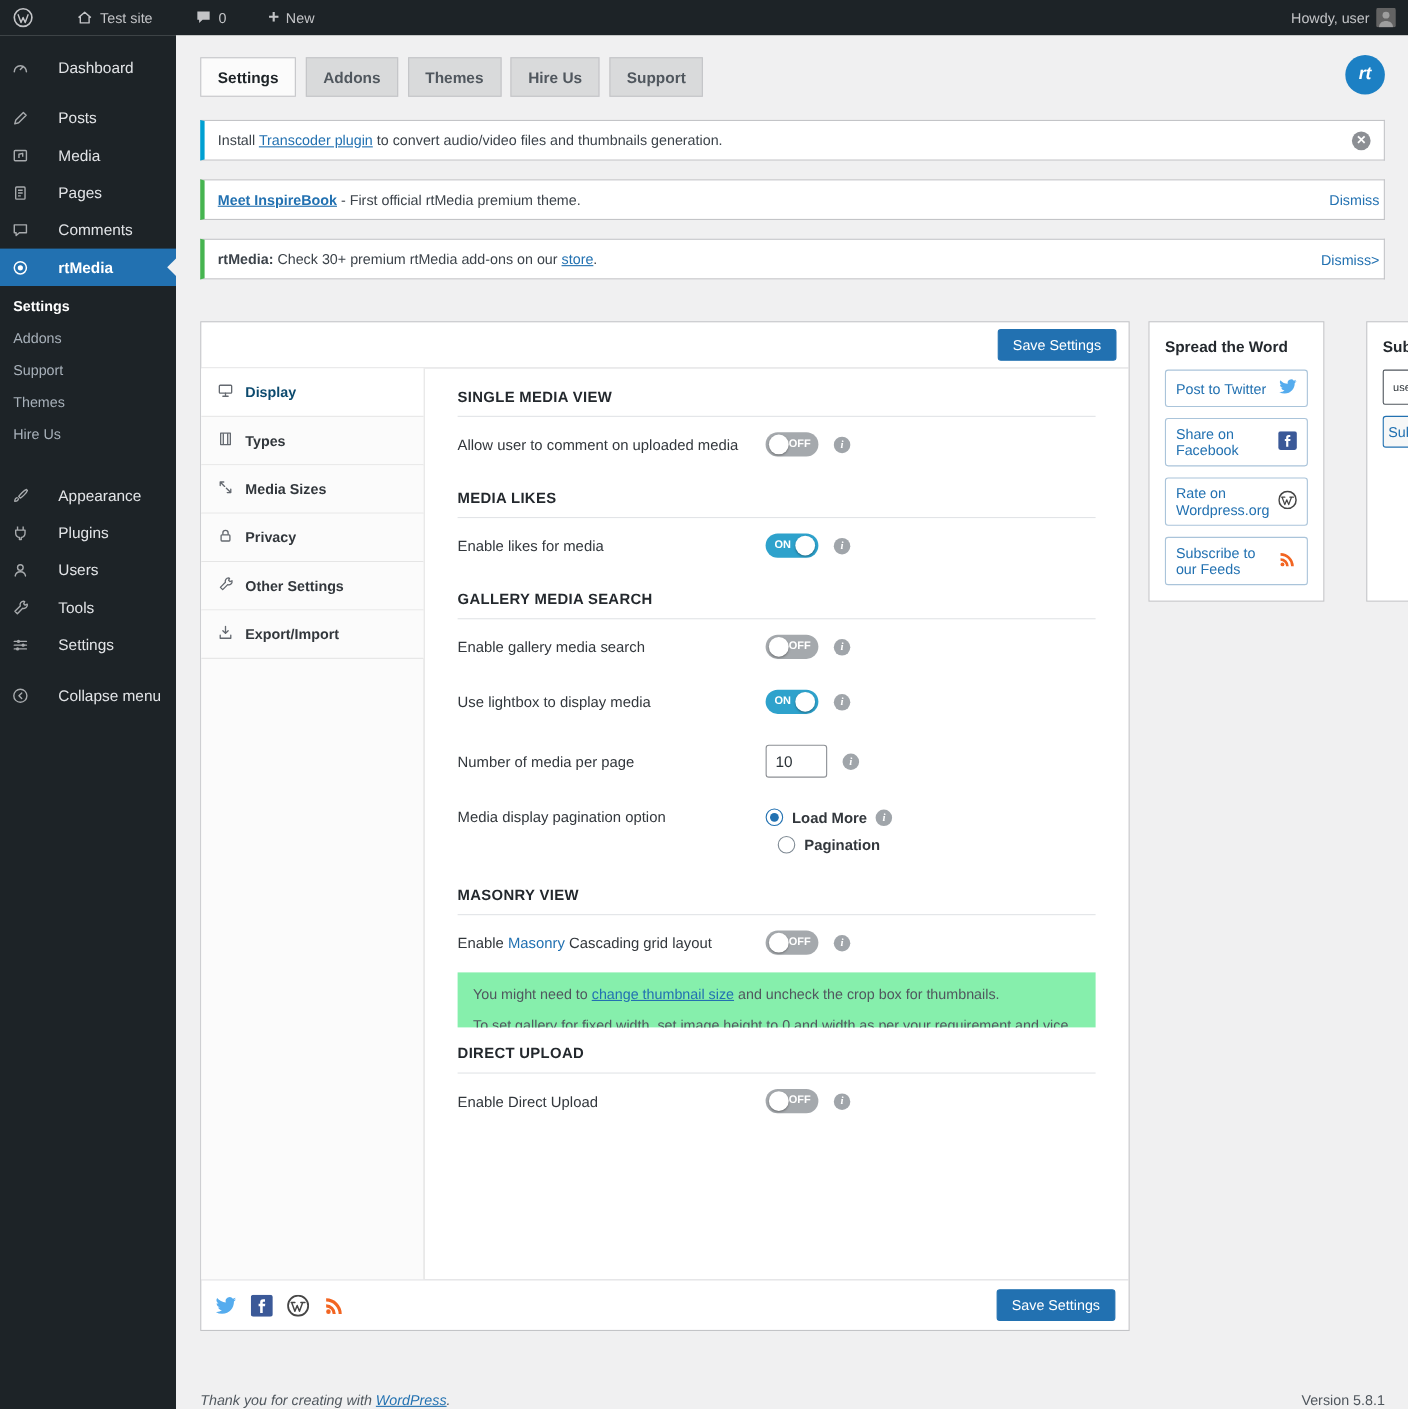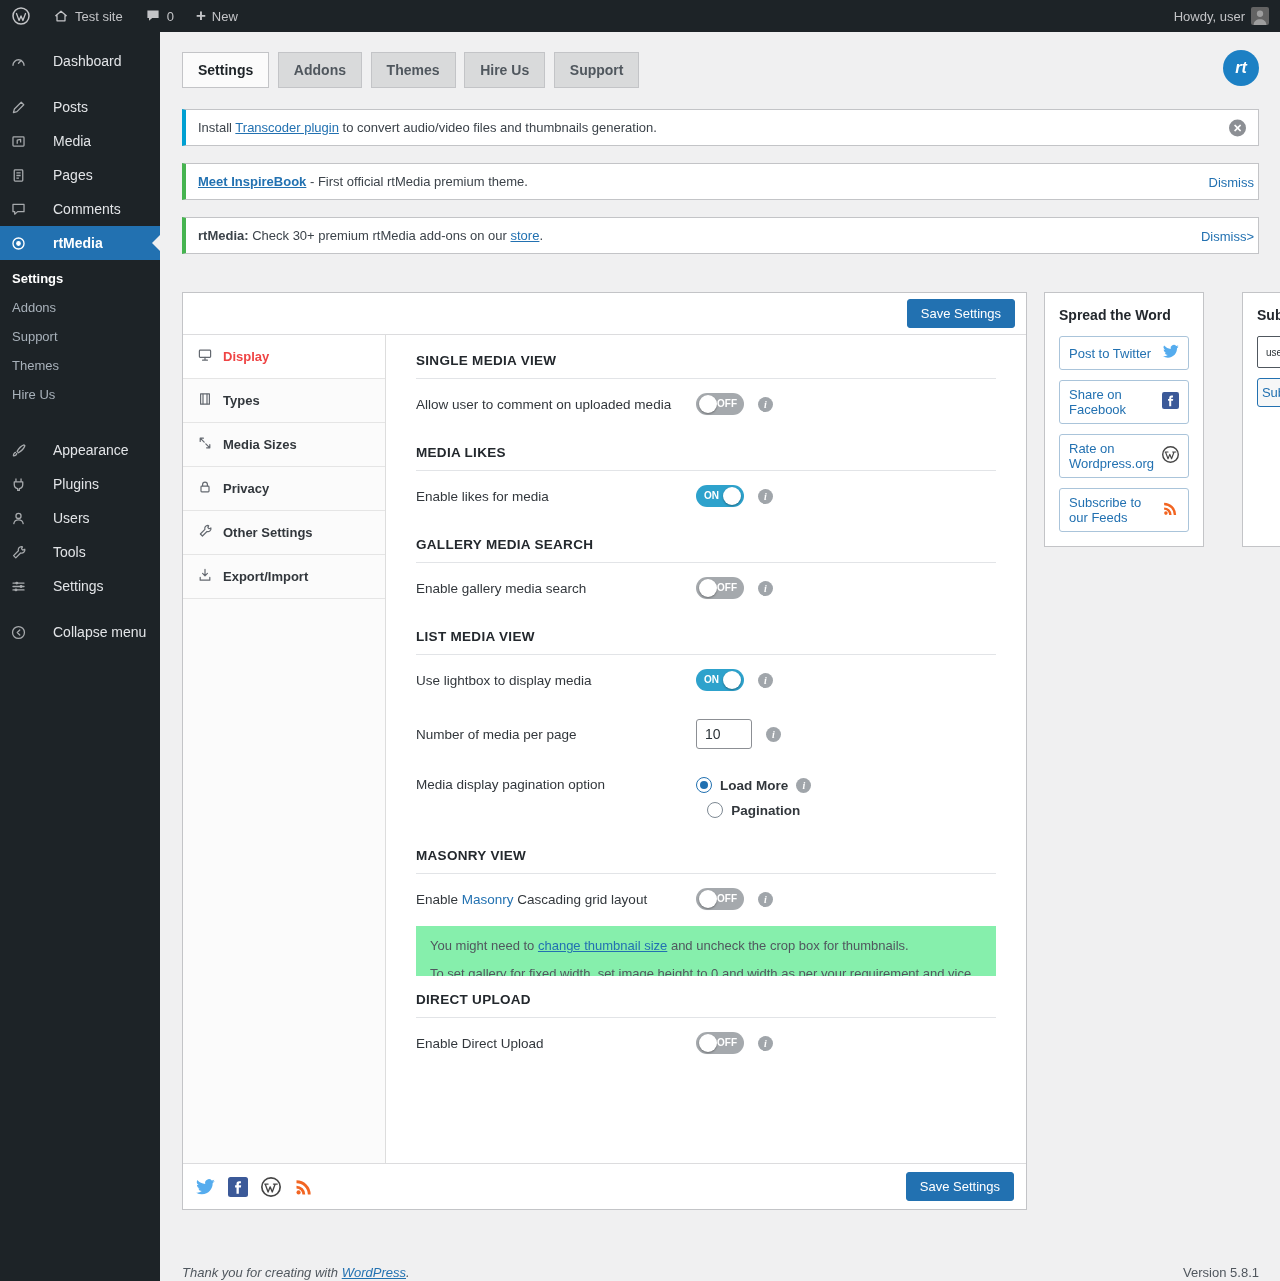--- a/index.html
+++ b/index.html
@@ -4,21 +4,21 @@
 <style>
   * { margin:0; padding:0; box-sizing:border-box; }
   html,body { background:#f0f0f1; }
   body { font-family:"Liberation Sans", sans-serif; font-size:13px; color:#3c434a; }
   a { text-decoration:none; }
   .screen { position:relative; width:1280px; height:1281px; background:#f0f0f1; overflow:hidden; }
 
   
   .admin-bar { position:absolute; top:0; left:0; right:0; height:32px; background:#1d2327; color:#c3c4c7;
                display:flex; align-items:center; justify-content:space-between; z-index:50; }
-  .ab-group { display:flex; align-items:center; height:100%; }
+  .ab-group { display:flex; align-items:center; height:100%;gap:16px; }
   .ab-item { display:flex; align-items:center; gap:6px; padding:0 11px; height:100%; color:#c3c4c7; cursor:pointer; }
   .ab-item svg { display:block; }
   .plus-glyph { font-size:17px; font-weight:bold; line-height:1; margin-top:-2px; }
   .avatar-wrap { width:18px; height:18px; overflow:hidden; border-radius:2px; }
 
   
   .sidebar { position:absolute; top:32px; left:0; width:160px; bottom:0; background:#1d2327; }
   .menu-item { position:relative; display:flex; align-items:center; gap:25px; padding:8px 8px; min-height:34px;
                color:#a7aaad; font-size:14px; cursor:pointer; }
   .menu-item .mi-label { color:#e2e4e7; }
@@ -61,21 +61,21 @@
 
   
   .panel { flex:0 0 845px; background:#fff; border:1px solid #c3c4c7; }
   .panel-header { display:flex; justify-content:flex-end; padding:6px 11px; border-bottom:1px solid #dcdcde; }
   .btn-primary { background:#2271b1; border:1px solid #2271b1; color:#fff; font-size:13px;
                  padding:6px 13px; border-radius:3px; cursor:pointer; font-family:inherit; }
   .panel-body { display:flex; min-height:828px; }
   .vtabs { flex:0 0 203px; background:#fbfbfb; border-right:1px solid #ddd; }
   .vtab { display:flex; align-items:center; gap:10px; padding:12px 14px; border-bottom:1px solid #e5e5e5;
           font-size:13px; font-weight:bold; color:#32373c; cursor:pointer; background:#fbfbfb; }
-  .vtab.active { background:#fff; color:#ef4444; }
+  .vtab.active { background:#fff; color:#0c4a6e; }
   .vtab svg { color:#646970; }
 
   .settings-content { flex:1; padding:2px 30px 20px 30px; }
   .section-title { font-size:13.5px; font-weight:bold; color:#23282d; letter-spacing:.3px;
                    padding:16px 0 10px; border-bottom:1px solid #e2e4e7; }
   .setting-row { display:flex; align-items:center; padding:14px 0; }
   .setting-row.top-align { align-items:flex-start; }
   .setting-label { flex:0 0 280px; font-size:13.5px; color:#32373c; }
   .setting-control { display:flex; align-items:center; gap:14px; }
   .inline-blue { color:#2271b1; cursor:pointer; }
@@ -417,21 +417,20 @@
                   <span class="toggle off">
                       <span class="knob"></span>
                       <span class="tlabel">OFF</span>
                     </span>
                   <span class="info-icon">i</span>
                 </span>
               </div>
             </div>
 
             <div class="section">
-              <div class="section-title">LIST MEDIA VIEW</div>
               <div class="setting-row">
                 <span class="setting-label">Use lightbox to display media</span>
                 <span class="setting-control">
                   <span class="toggle on">
                       <span class="tlabel">ON</span>
                       <span class="knob"></span>
                     </span>
                   <span class="info-icon">i</span>
                 </span>
               </div>

